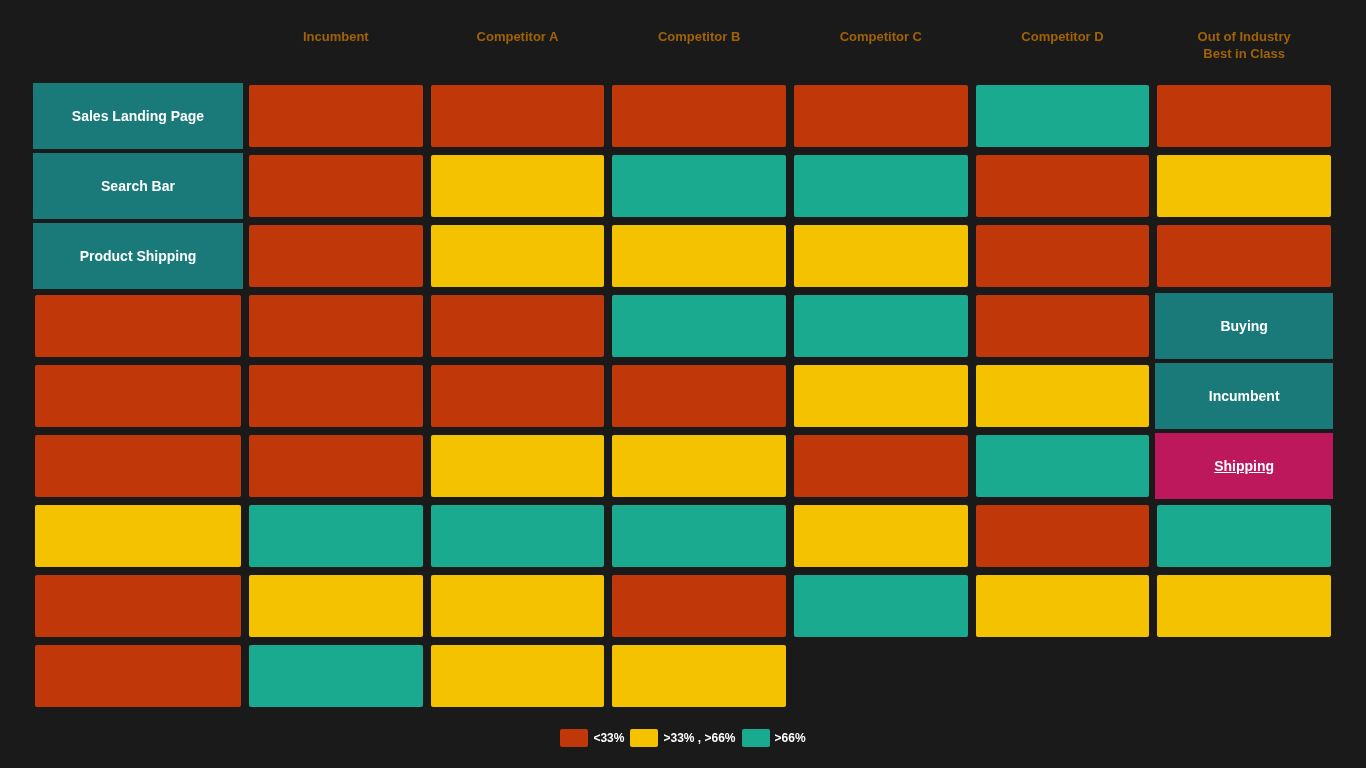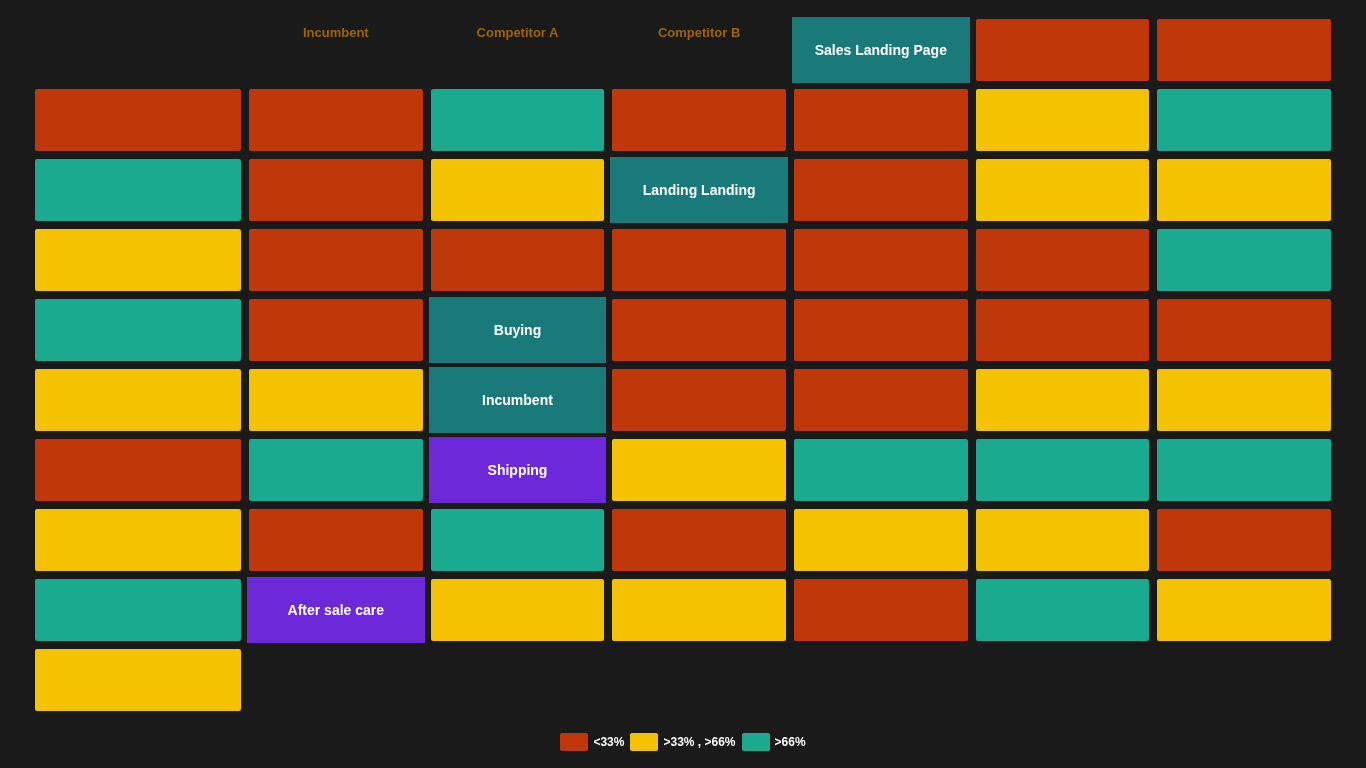--- a/index.html
+++ b/index.html
@@ -42,21 +42,22 @@
       font-weight: bold;
       font-size: 14px;
       color: white;
       padding: 24px 10px;
       min-height: 62px;
     }
     .row-label.teal {
       background: #1a7a7a;
     }
     .row-label.dark {
-      background: #6d28d9;
+      background: #be185d;
+      text-decoration: underline;
     }
     .cell {
       min-height: 62px;
       border-radius: 2px;
       margin: 2px;
     }
     .red    { background: #c0380a; }
     .yellow { background: #f5c200; }
     .teal-c { background: #1aaa90; }
     .legend-row {
@@ -82,34 +83,38 @@
   </style>
 </head>
 <body>
 
 <div class="container">
   <div class="grid">
       <div class="header-cell empty"></div>
       <div class="header-cell">Incumbent</div>
       <div class="header-cell">Competitor A</div>
       <div class="header-cell">Competitor B</div>
+      <div class="header-cell">Competitor C</div>
+      <div class="header-cell">Competitor D</div>
+      <div class="header-cell">Out of Industry<br>Best in Class</div>
       <div class="row-label teal">Sales Landing Page</div>
       <div class="cell red"></div>
       <div class="cell red"></div>
       <div class="cell red"></div>
       <div class="cell red"></div>
       <div class="cell teal-c"></div>
       <div class="cell red"></div>
+      <div class="row-label teal">Search Bar</div>
       <div class="cell red"></div>
       <div class="cell yellow"></div>
       <div class="cell teal-c"></div>
       <div class="cell teal-c"></div>
       <div class="cell red"></div>
       <div class="cell yellow"></div>
-      <div class="row-label teal">Landing Landing</div>
+      <div class="row-label teal">Product Shipping</div>
       <div class="cell red"></div>
       <div class="cell yellow"></div>
       <div class="cell yellow"></div>
       <div class="cell yellow"></div>
       <div class="cell red"></div>
       <div class="cell red"></div>
       <div class="cell red"></div>
       <div class="cell red"></div>
       <div class="cell red"></div>
       <div class="cell teal-c"></div>
@@ -135,21 +140,20 @@
       <div class="cell teal-c"></div>
       <div class="cell teal-c"></div>
       <div class="cell yellow"></div>
       <div class="cell red"></div>
       <div class="cell teal-c"></div>
       <div class="cell red"></div>
       <div class="cell yellow"></div>
       <div class="cell yellow"></div>
       <div class="cell red"></div>
       <div class="cell teal-c"></div>
-      <div class="row-label dark">After sale care</div>
       <div class="cell yellow"></div>
       <div class="cell yellow"></div>
       <div class="cell red"></div>
       <div class="cell teal-c"></div>
       <div class="cell yellow"></div>
       <div class="cell yellow"></div>
     </div>
   <div class="legend-row">
   <div class="legend-item">
         <div class="legend-swatch" style="background: rgb(192, 56, 10);"></div>

